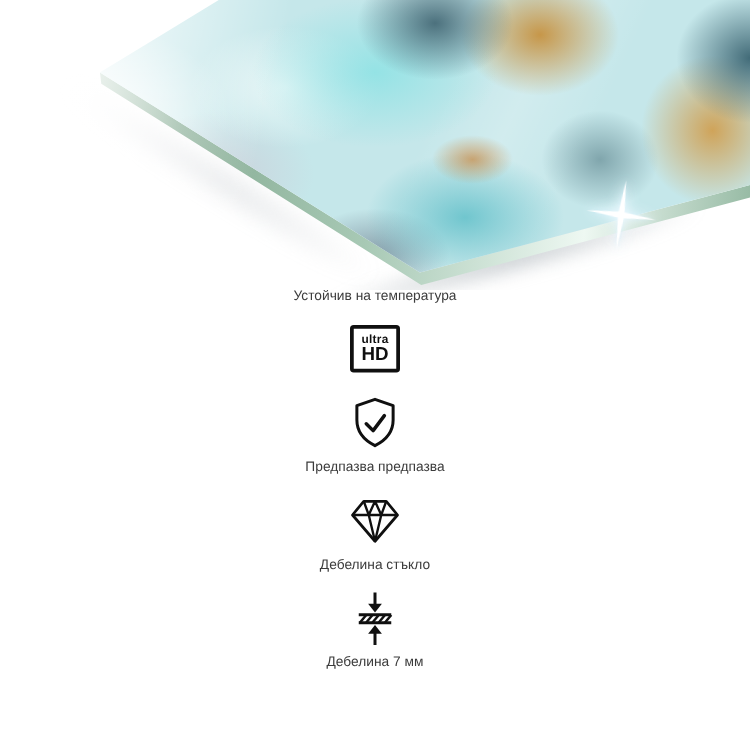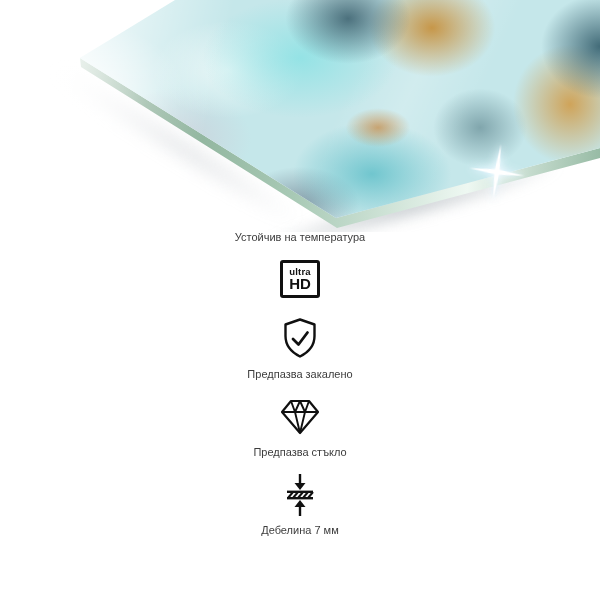--- a/index.html
+++ b/index.html
@@ -133,31 +133,31 @@
     </div>
   </div>
 
   <div class="feature">
     <div class="icon-box">
       <svg width="44" height="44" viewBox="0 0 44 44">
         <path class="icon-stroke" stroke-width="2.4" stroke-linejoin="round" d="M22 3.5 L36.5 8.5 V20 C36.5 30 30 36.5 22 40.5 C14 36.5 7.5 30 7.5 20 V8.5 Z"></path>
         <path class="icon-stroke" stroke-width="2.8" stroke-linecap="round" stroke-linejoin="round" d="M15 23 L20.5 28.5 L29.5 16.5"></path>
       </svg>
     </div>
-    <div class="feature-label">Предпазва закалено</div>
+    <div class="feature-label">Предпазва предпазва</div>
   </div>
 
   <div class="feature">
     <div class="icon-box">
       <svg width="44" height="44" viewBox="0 0 44 44">
         <path class="icon-stroke" stroke-width="2.2" stroke-linejoin="round" d="M13 7 H31 L40 18 L22 39 L4 18 Z"></path>
         <path class="icon-stroke" stroke-width="1.9" stroke-linejoin="round" d="M4 18 H40 M13 7 L17 18 M22 7 L17 18 M22 7 L27 18 M31 7 L27 18 M17 18 L22 39 M27 18 L22 39"></path>
       </svg>
     </div>
-    <div class="feature-label">Предпазва стъкло</div>
+    <div class="feature-label">Дебелина стъкло</div>
   </div>
 
 
   <div class="feature">
     <div class="icon-box">
       <svg width="44" height="44" viewBox="0 0 44 44">
         <line x1="22" y1="2" x2="22" y2="12" stroke="#101010" stroke-width="2.4"></line>
         <polygon points="16.5,11 27.5,11 22,18" fill="#101010"></polygon>
         <line x1="9" y1="19.8" x2="35" y2="19.8" stroke="#101010" stroke-width="2.4"></line>
         <line x1="9" y1="26.2" x2="35" y2="26.2" stroke="#101010" stroke-width="2.4"></line>

